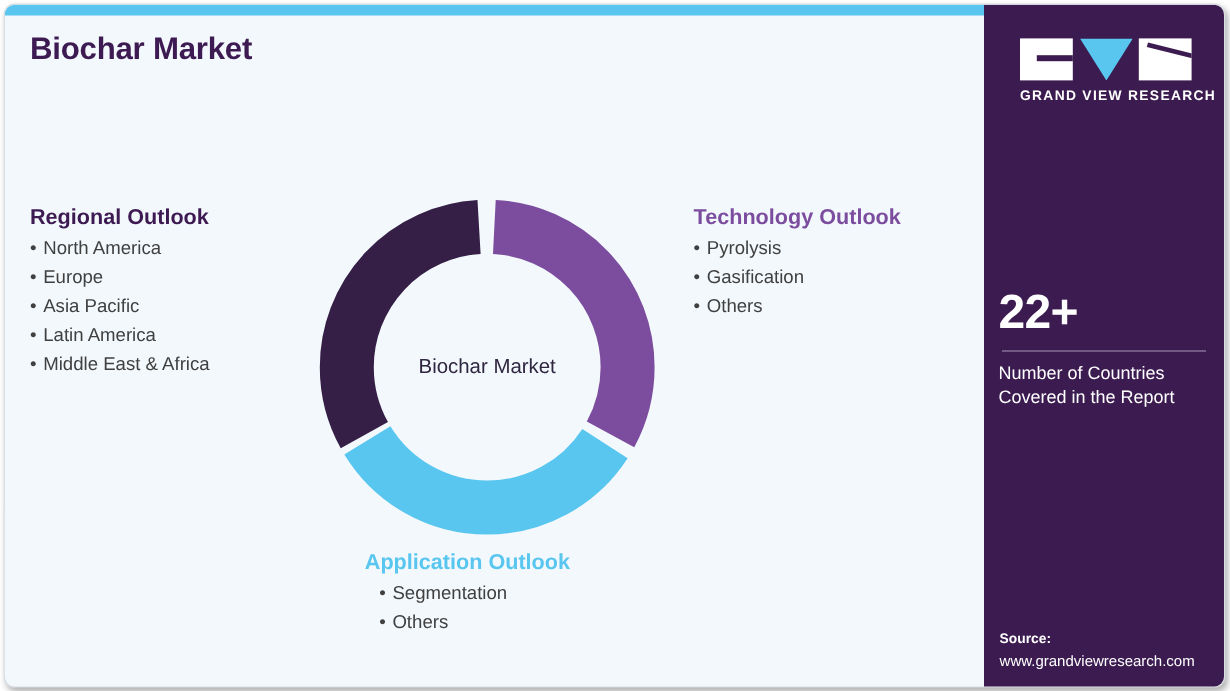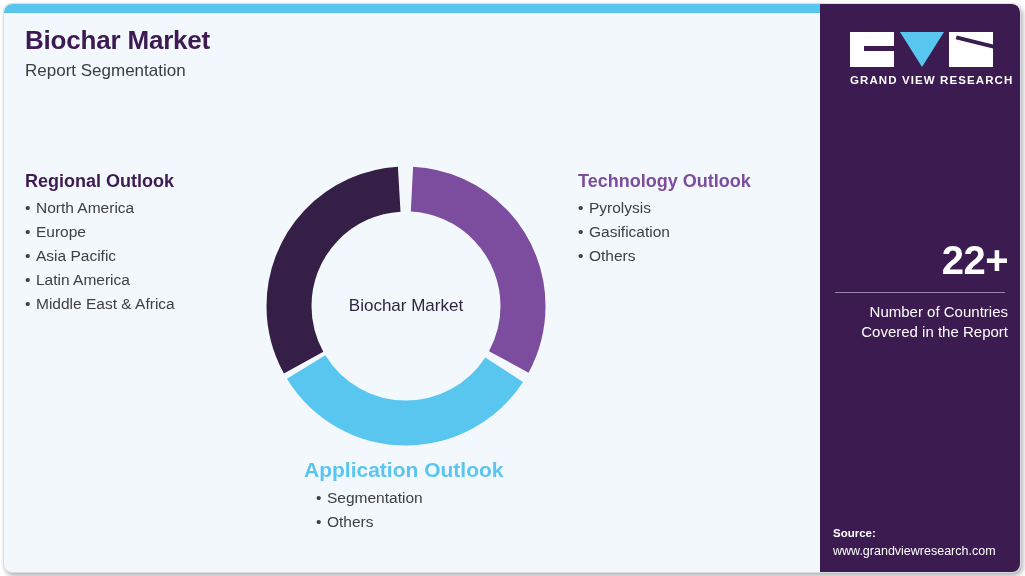--- a/index.html
+++ b/index.html
@@ -95,21 +95,21 @@
     width: 11px;
   }
 
   #regional-outlook { left: 21px; top: 166px; }
   #regional-outlook h3 { color: #3d1a52; }
 
   #technology-outlook { left: 574px; top: 166px; }
   #technology-outlook h3 { color: #7c4d9e; }
 
   #application-outlook { left: 300px; top: 453px; }
-  #application-outlook h3 { color: #59c6f0; font-size: 21px; }
+  #application-outlook h3 { color: #59c6f0; font-size: 18px; }
   #application-outlook ul { padding-left: 12px; }
 
   
   .donut-wrap {
     position: absolute;
     left: 259px;
     top: 159px;
     width: 286px;
     height: 286px;
   }
@@ -198,21 +198,21 @@
     letter-spacing: 1.1px;
     text-align: right;
     white-space: nowrap;
   }
 
   .stat {
     position: absolute;
     left: 12px;
     top: 236px;
     width: 176px;
-    text-align: right;
+    text-align: left;
   }
   .stat-number {
     color: #ffffff;
     font-size: 40px;
     font-weight: bold;
     line-height: 1;
     letter-spacing: -0.5px;
   }
   .stat-rule {
     width: 170px;
@@ -247,21 +247,20 @@
 </head>
 <body>
 
 <div id="infographic">
   <div class="card">
 
     <div class="top-bar"></div>
 
     <div class="header">
       <div class="title">Biochar Market</div>
-      <div class="subtitle">Report Segmentation</div>
     </div>
 
     <div class="outlook" id="regional-outlook">
       <h3>Regional Outlook</h3>
       <ul>
         <li><span class="bullet">•</span><span>North America</span></li>
         <li><span class="bullet">•</span><span>Europe</span></li>
         <li><span class="bullet">•</span><span>Asia Pacific</span></li>
         <li><span class="bullet">•</span><span>Latin America</span></li>
         <li><span class="bullet">•</span><span>Middle East &amp; Africa</span></li>

